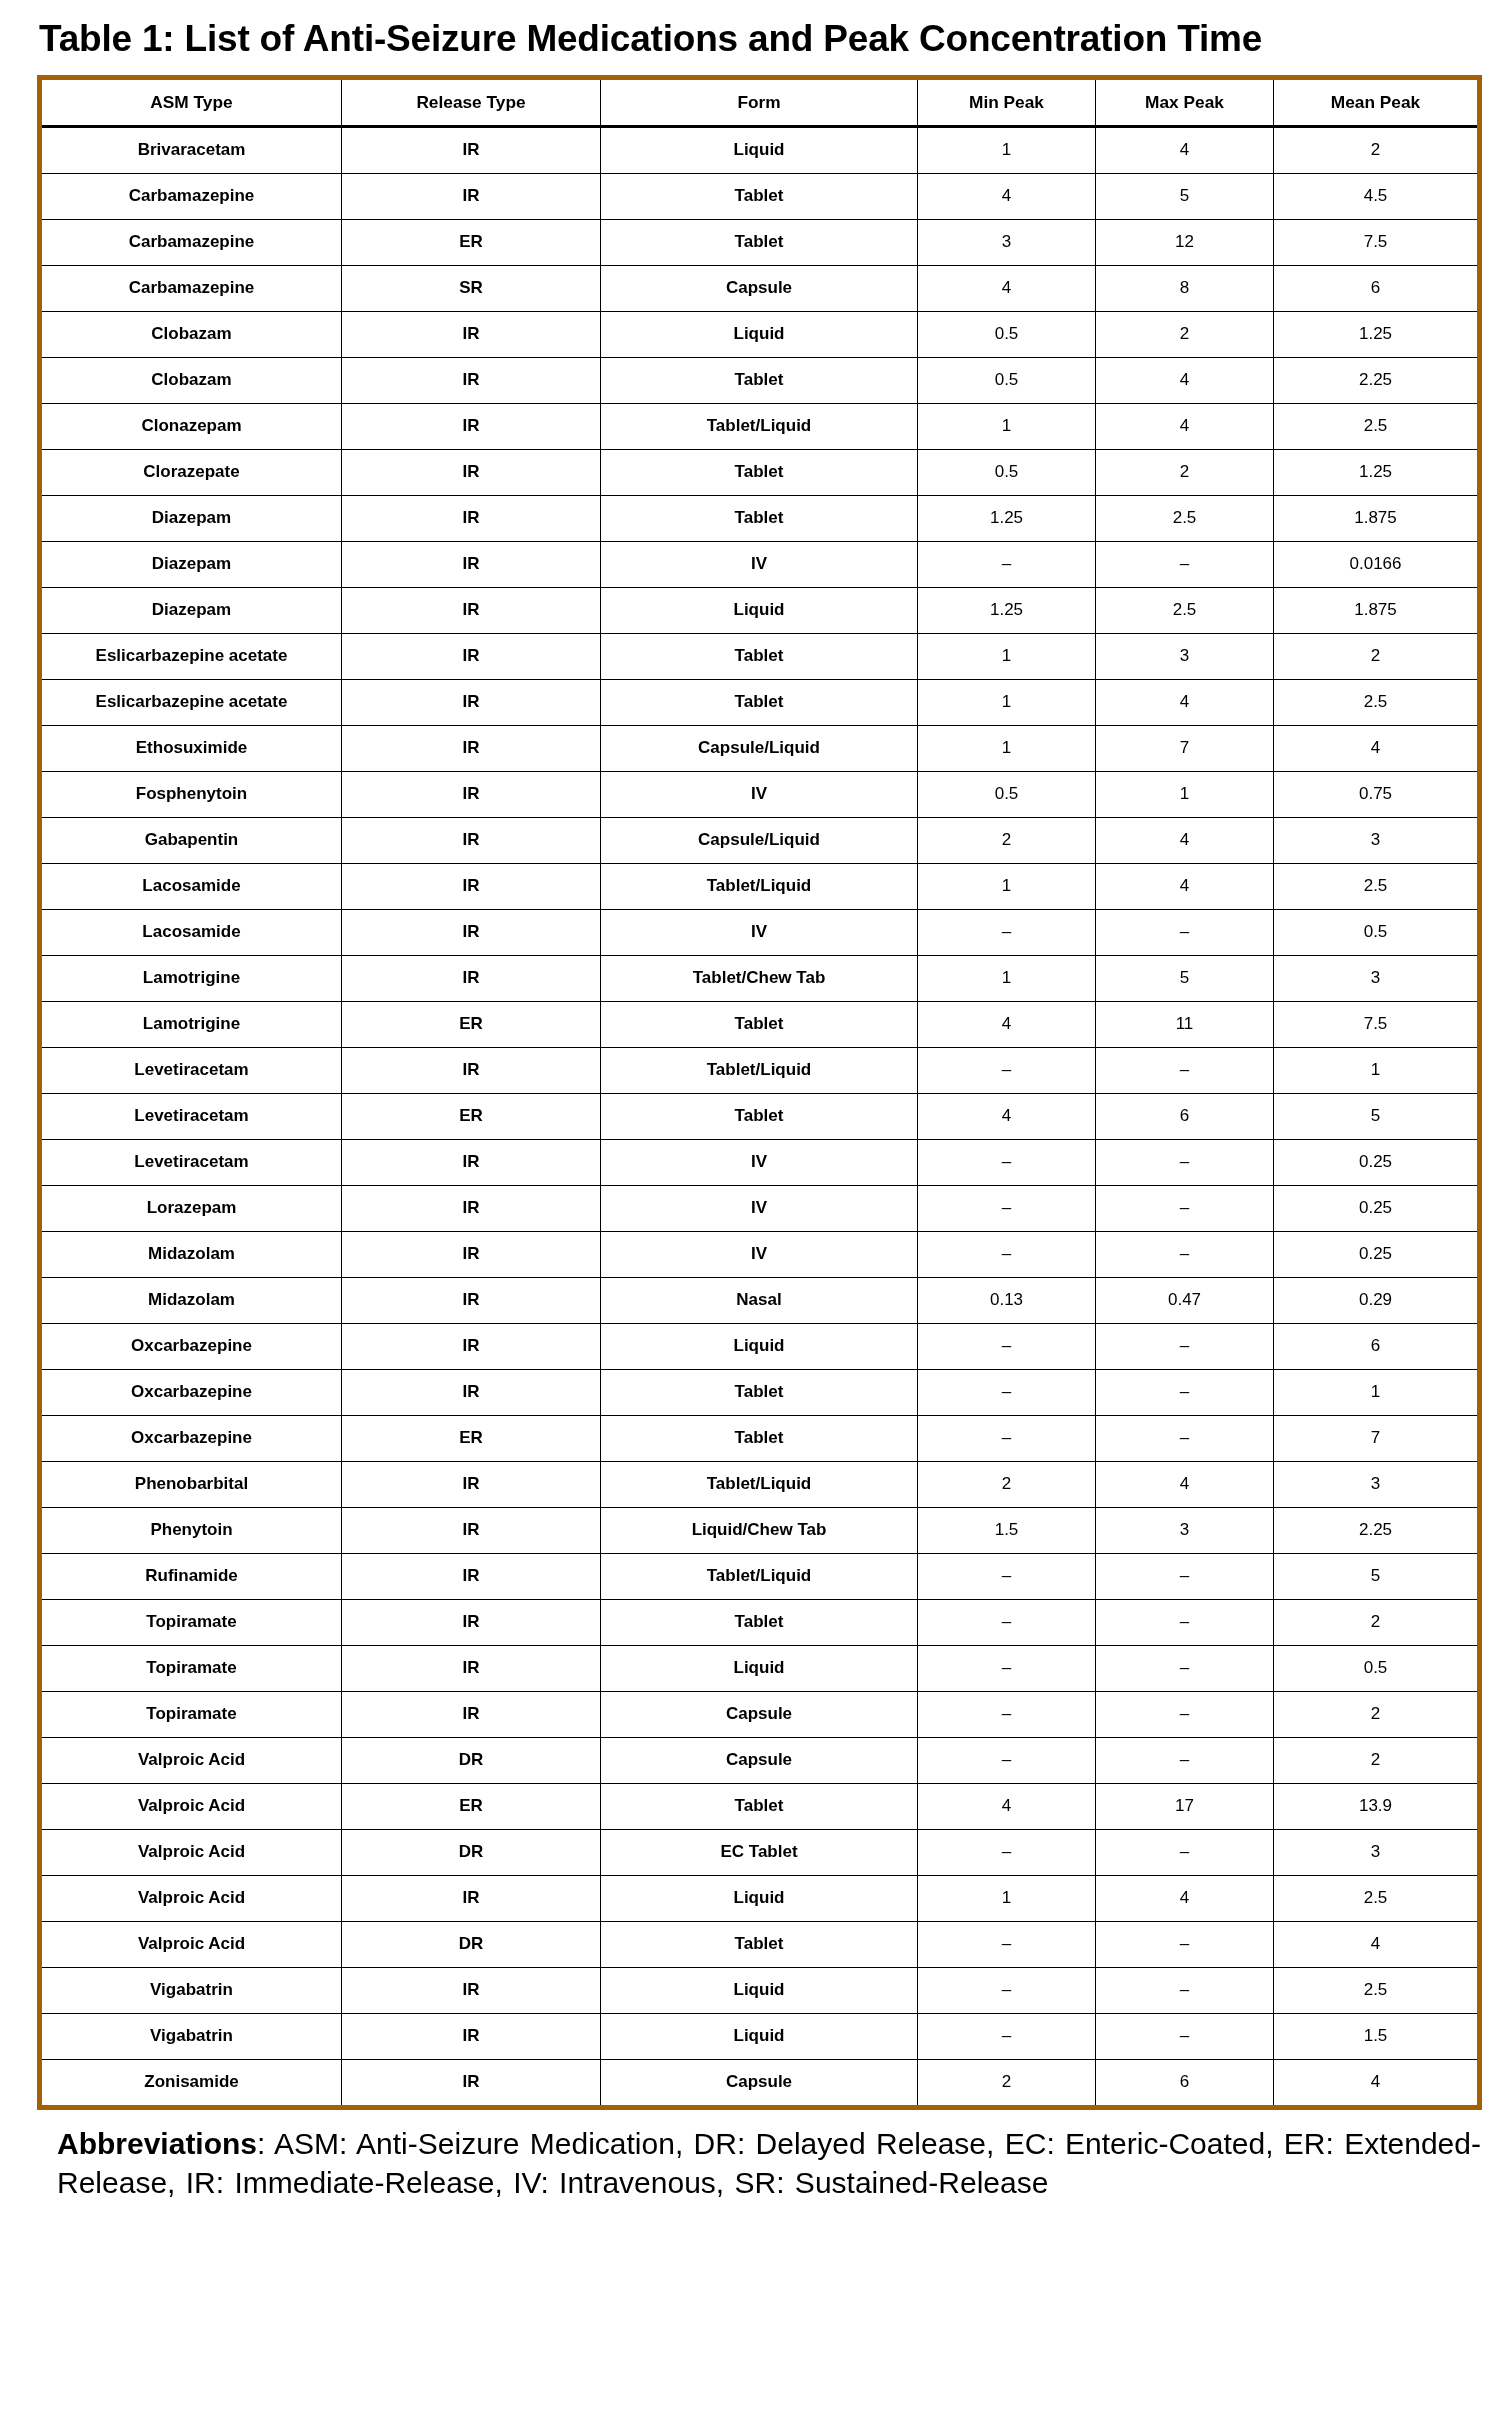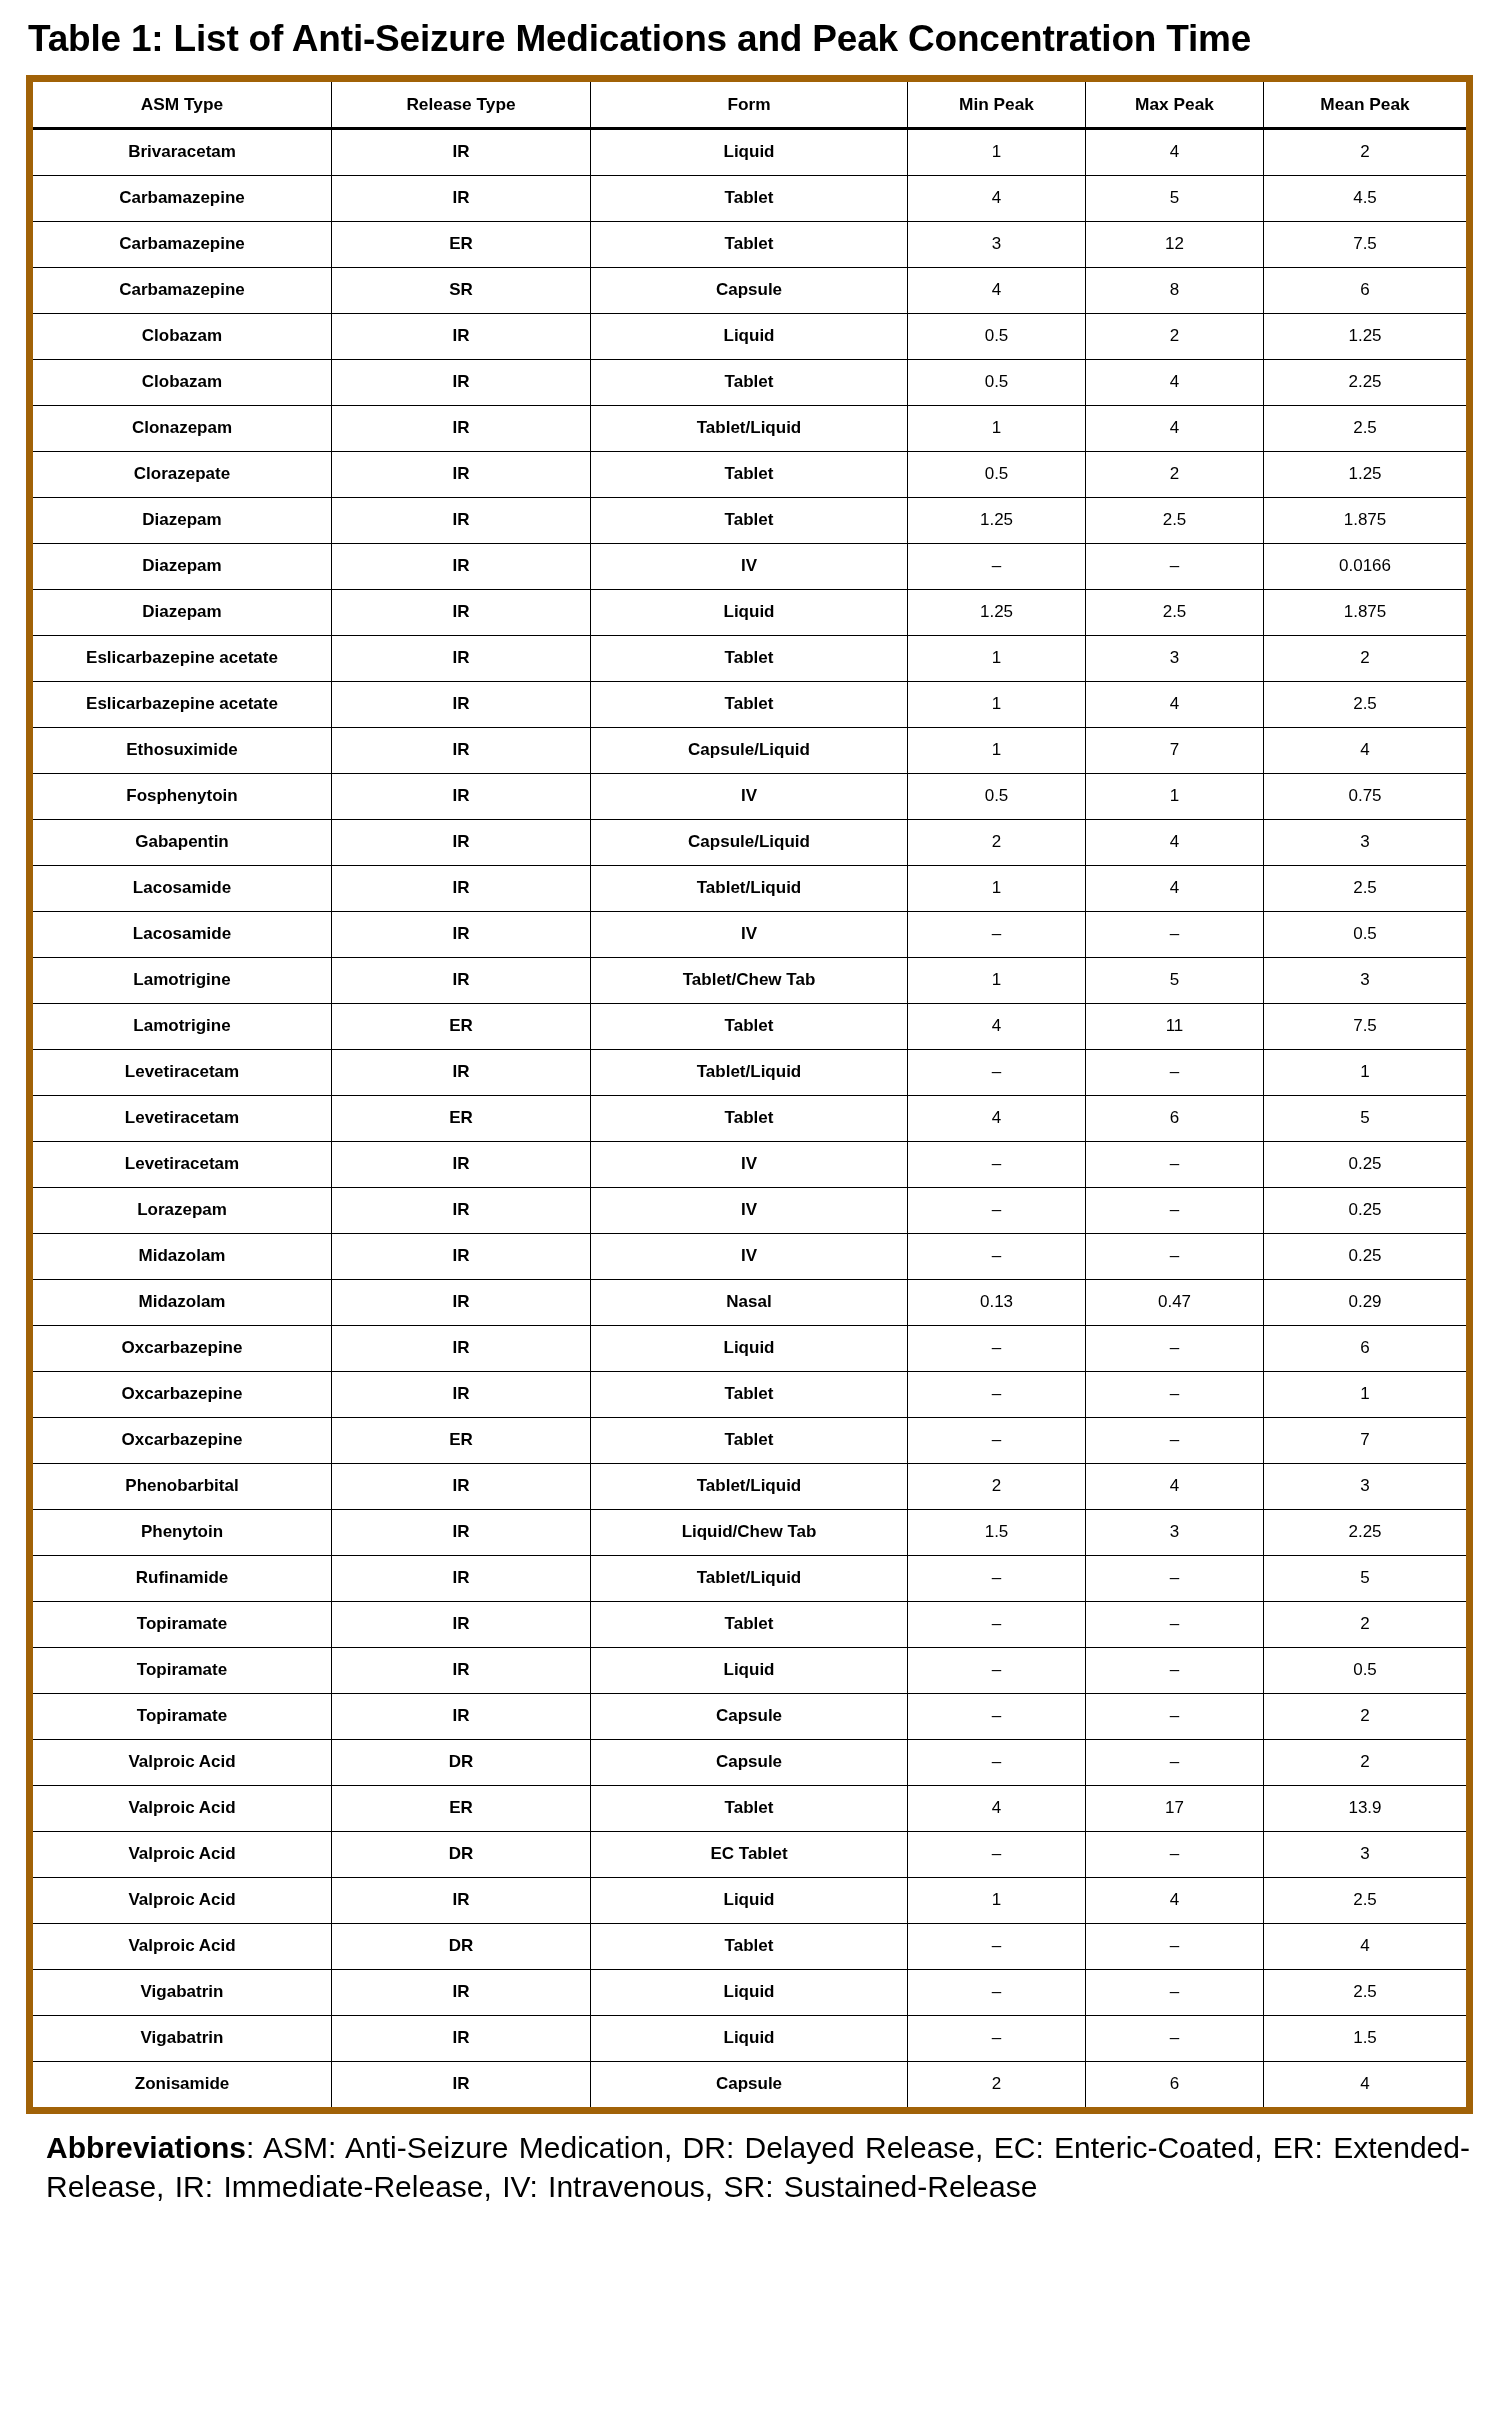--- a/index.html
+++ b/index.html
@@ -9,35 +9,35 @@
   }
   body {
     width: 1507px;
     min-height: 2424px;
     font-family: "Liberation Sans", sans-serif;
     color: #000000;
   }
   .page {
     width: 1507px;
     box-sizing: border-box;
-    padding: 18px 26px 10px 26px;
+    padding: 18px 26px 10px 37px;
   }
   .doc-title {
     font-size: 37px;
     font-weight: bold;
     letter-spacing: -0.2px;
     line-height: 1.15;
     margin: 0 0 14px 2px;
     white-space: nowrap;
   }
   table.asm-table {
     border-collapse: collapse;
     width: 1440px;
     table-layout: fixed;
-    border: 7px solid #a16207;
+    border: 5px solid #a16207;
   }
   table.asm-table col.c0 { width: 302px; }
   table.asm-table col.c1 { width: 259px; }
   table.asm-table col.c2 { width: 317px; }
   table.asm-table col.c3 { width: 178px; }
   table.asm-table col.c4 { width: 178px; }
   table.asm-table col.c5 { width: 206px; }
 
   table.asm-table th,
   table.asm-table td {

